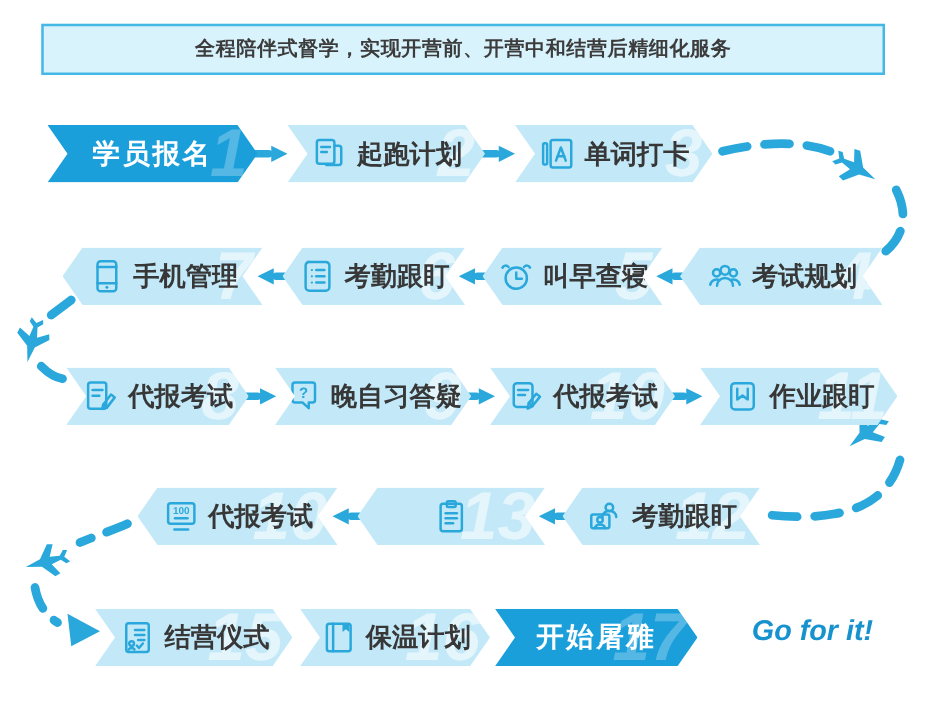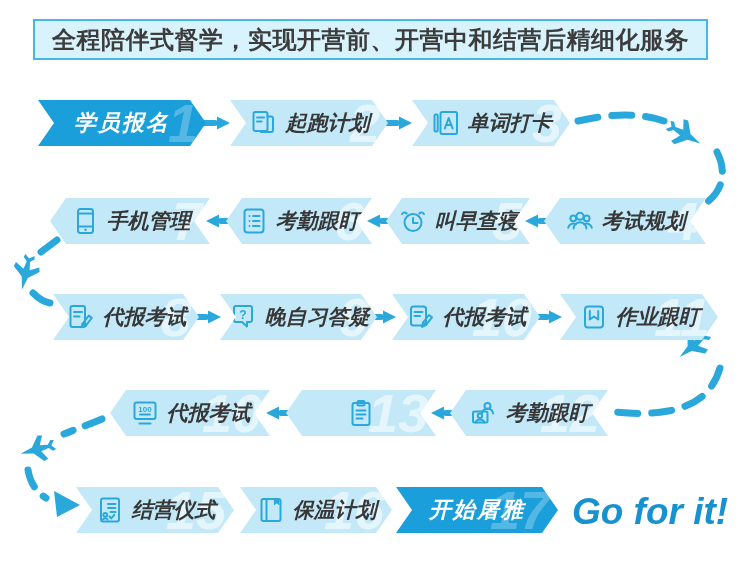--- a/index.html
+++ b/index.html
@@ -2,36 +2,36 @@
 <html><head>
 <meta charset="utf-8">
 <style>
   html,body{margin:0;padding:0;background:#fff;}
   .canvas{position:relative;width:741px;height:563px;background:#ffffff;overflow:hidden;
           font-family:"Liberation Sans","DejaVu Sans",sans-serif;}
   .bg{position:absolute;left:0;top:0;z-index:0;}
   .header{position:absolute;left:33px;top:19px;width:671px;height:37px;
           background:#D8F3FC;border:2px solid #45B8E6;
           display:flex;align-items:center;justify-content:center;
-          font-size:24px;font-weight:bold;color:#3C3C3C;letter-spacing:.5px;z-index:2;}
+          font-size:16px;font-weight:bold;color:#3C3C3C;letter-spacing:.5px;z-index:2;}
   .chev{position:absolute;height:46px;display:flex;align-items:center;justify-content:center;
         gap:7px;z-index:1;}
   .chev.right{clip-path:polygon(0 0,calc(100% - 16px) 0,100% 50%,calc(100% - 16px) 100%,0 100%,16px 50%);}
   .chev.left{clip-path:polygon(16px 0,100% 0,calc(100% - 16px) 50%,100% 100%,16px 100%,0 50%);}
   .chev.light{background:#C3E9F8;}
   .chev.dark{background:#1B9FDB;}
-  .lbl{font-size:21px;font-weight:bold;color:#373737;white-space:nowrap;position:relative;z-index:2;font-style:italic;}
+  .lbl{font-size:21px;font-weight:bold;color:#373737;white-space:nowrap;position:relative;z-index:2;}
   .chev.dark .lbl{color:#ffffff;font-size:22px;letter-spacing:2px;}
   .icon{width:30px;height:30px;flex:0 0 30px;position:relative;z-index:2;display:block;}
   .icon svg{display:block;}
   .wm{position:absolute;right:8px;top:-4px;font-size:54px;line-height:1;font-weight:800;
       font-style:italic;color:rgba(255,255,255,.55);z-index:1;pointer-events:none;}
   .chev.dark .wm{color:rgba(255,255,255,.25);}
   .go{position:absolute;left:567px;top:491px;width:166px;text-align:center;
-      font-size:37px;font-weight:bold;font-style:italic;color:#1792CF;z-index:2;}
+      font-size:23px;font-weight:bold;font-style:italic;color:#1792CF;z-index:2;}
 </style>
 </head>
 <body>
 
 <div class="canvas">
 
   <svg class="bg" width="741" height="563" viewBox="0 0 741 563">
     <defs>
       <path id="plane" d="M15 0 L4.5 -2.6 L-2.5 -11 L-6.2 -10 L-2.2 -2.6 L-8.8 -1.4 L-11.8 -4.6 L-14.6 -3.9 L-11.6 0 L-14.6 3.9 L-11.8 4.6 L-8.8 1.4 L-2.2 2.6 L-6.2 10 L-2.5 11 L4.5 2.6 Z"></path>
       <g id="arrow-r">

